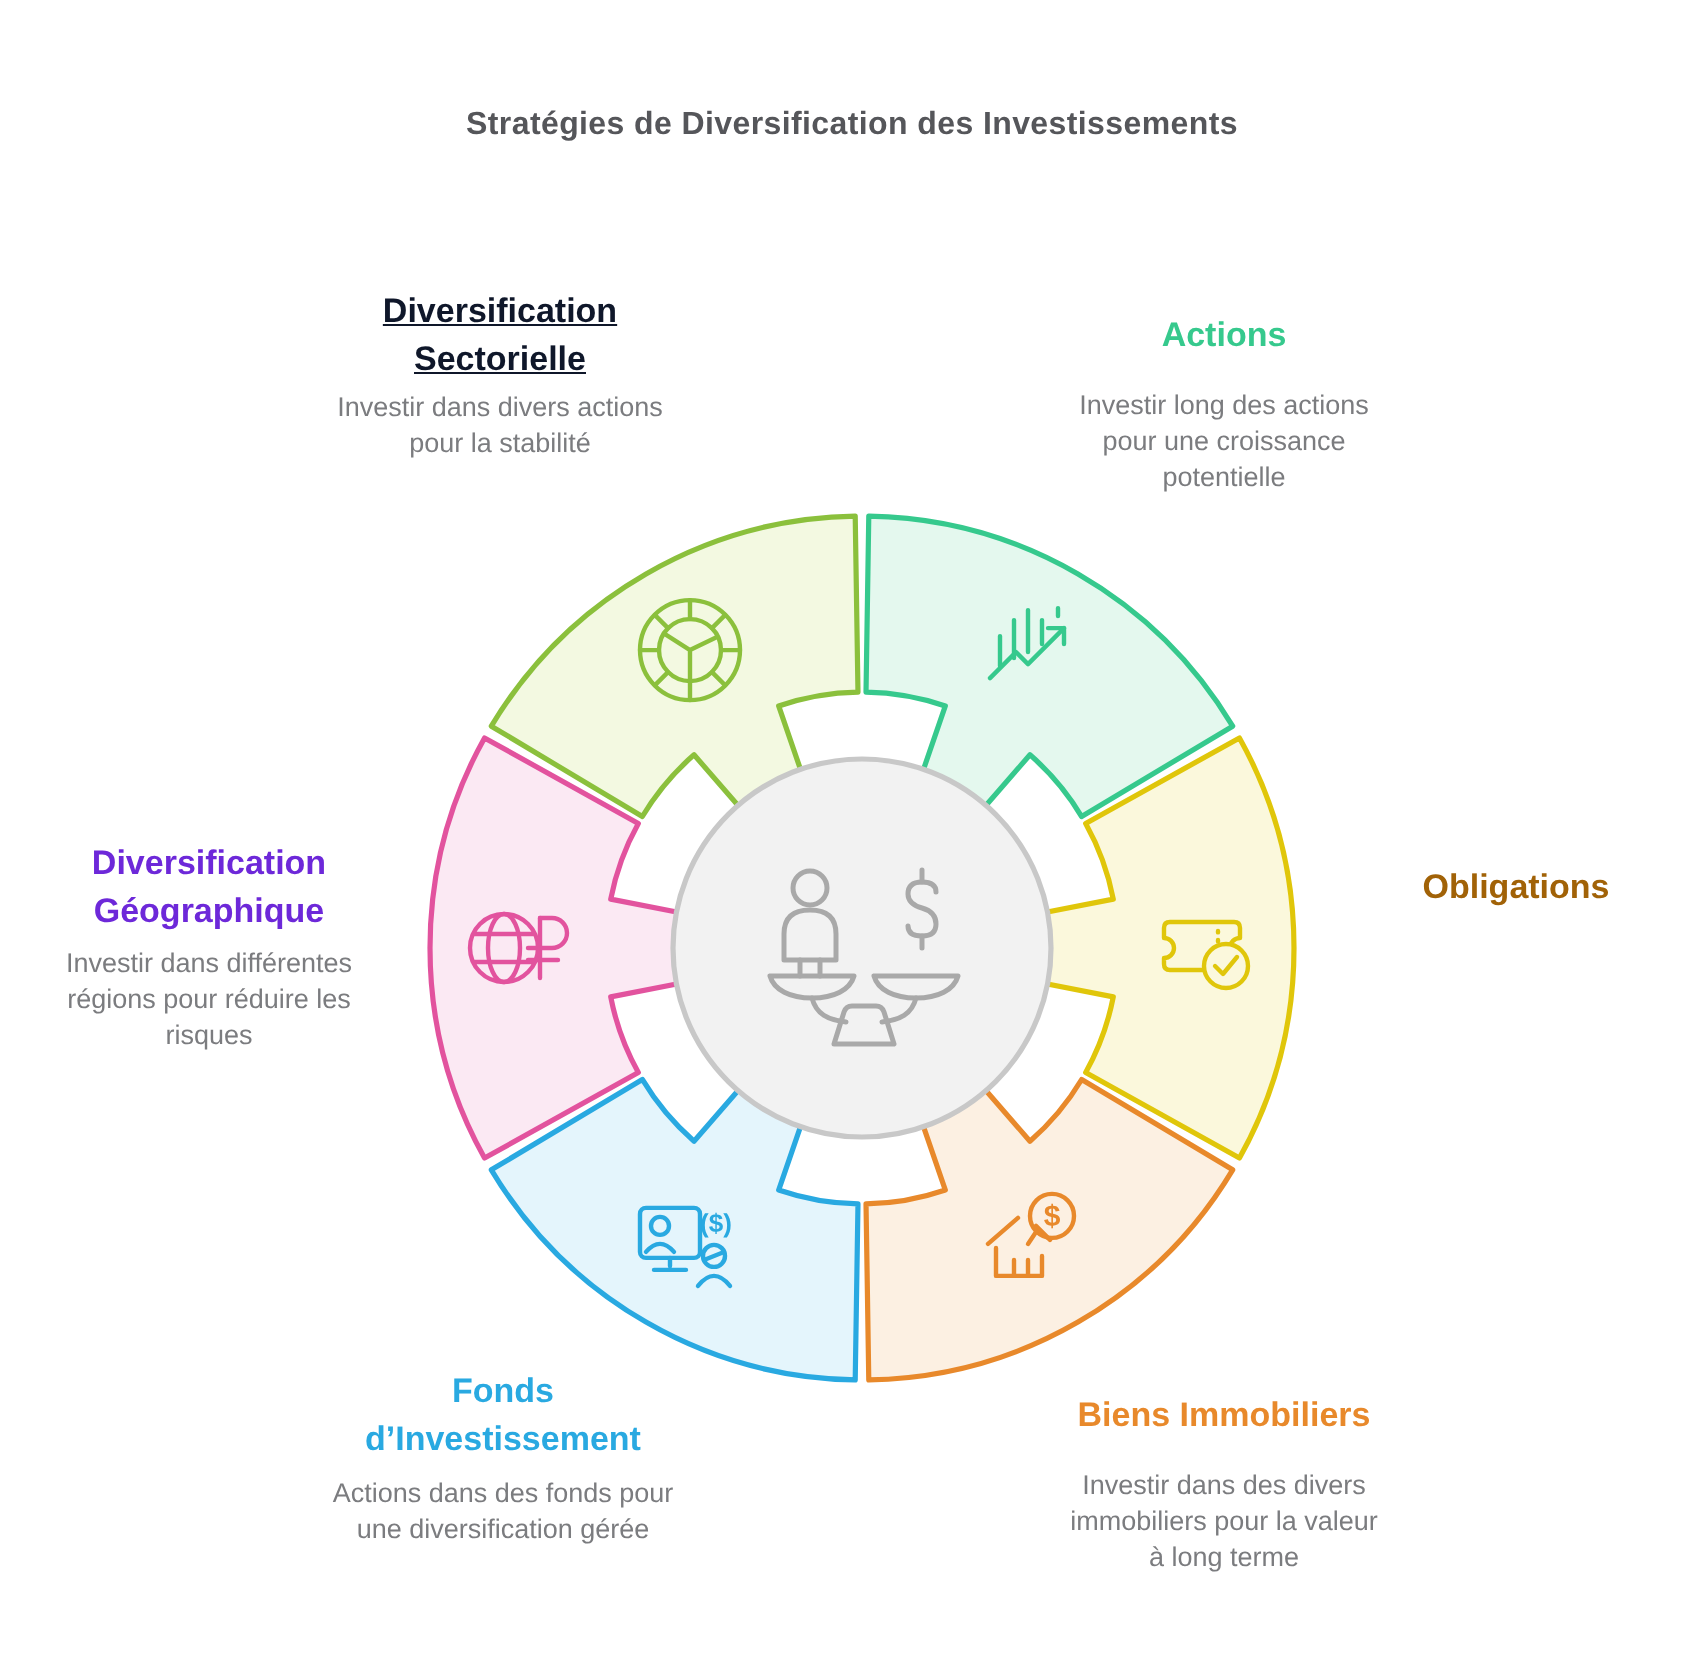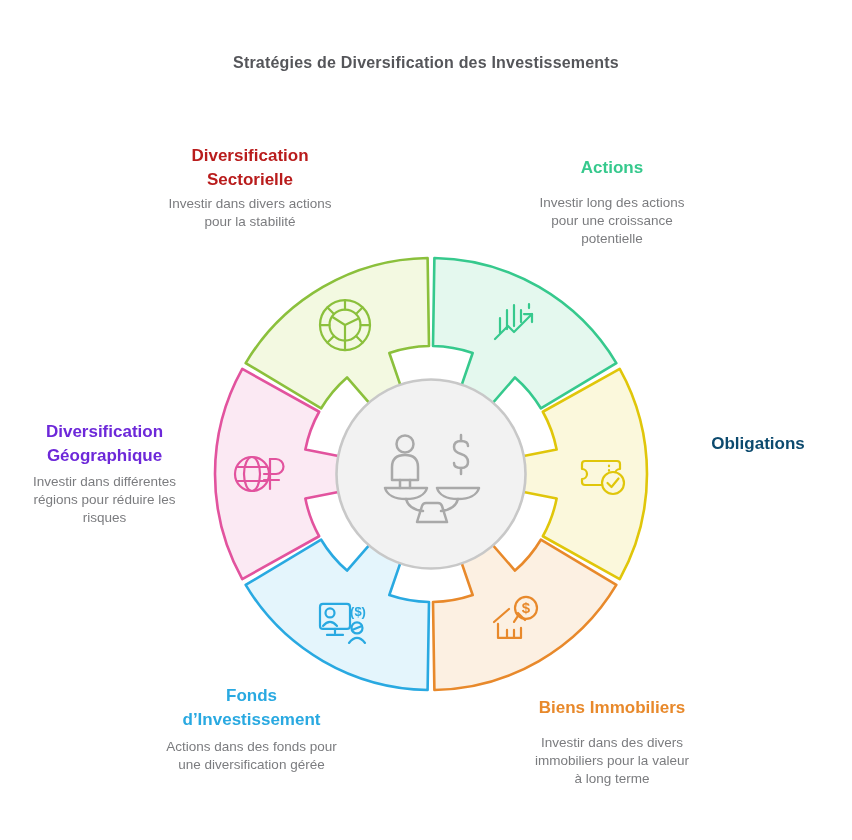--- a/index.html
+++ b/index.html
@@ -97,31 +97,31 @@
         <path d="M458 499C456 507 450 510 441 511"></path>
         <path d="M426 503H438Q441 503 442 506L447 522H417L422 506Q423 503 426 503Z"></path>
         <path d="M468 446Q468 441 461 441Q454 441 454 447Q454 452 461 454Q468 456 468 462Q468 468 461 468Q454 468 454 463"></path>
         <path d="M461 435V441M461 468V474"></path>
       </g>
     </svg>
 
   <div class="diagram-title" style="color: rgb(85, 86, 90);">Stratégies de Diversification des Investissements</div>
 
   <div class="tblock" style="left:159px;top:144px;width:182px;">
-    <div class="seg-label mb3" style="color: #b91c1c;">Diversification Sectorielle</div>
+    <div class="seg-label mb3" style="color: #0f172a; text-decoration: underline;">Diversification Sectorielle</div>
     <div class="seg-desc">Investir dans divers actions pour la stabilité</div>
   </div>
 
   <div class="tblock" style="left:536px;top:156px;width:152px;">
     <div class="seg-label mb14" style="color: rgb(54, 201, 141);">Actions</div>
     <div class="seg-desc">Investir long des actions pour une croissance potentielle</div>
   </div>
 
   <div class="tblock" style="left:681px;top:432px;width:154px;">
-    <div class="seg-label mb16" style="color: #0c4a6e;">Obligations</div>
+    <div class="seg-label mb16" style="color: #a16207;">Obligations</div>
   </div>
 
   <div class="tblock" style="left:531px;top:696px;width:162px;">
     <div class="seg-label mb14" style="color: rgb(232, 137, 43);">Biens Immobiliers</div>
     <div class="seg-desc">Investir dans des divers immobiliers pour la valeur à long terme</div>
   </div>
 
   <div class="tblock" style="left:164px;top:684px;width:175px;">
     <div class="seg-label mb6" style="color: rgb(41, 169, 225);">Fonds d’Investissement</div>
     <div class="seg-desc">Actions dans des fonds pour une diversification gérée</div>

